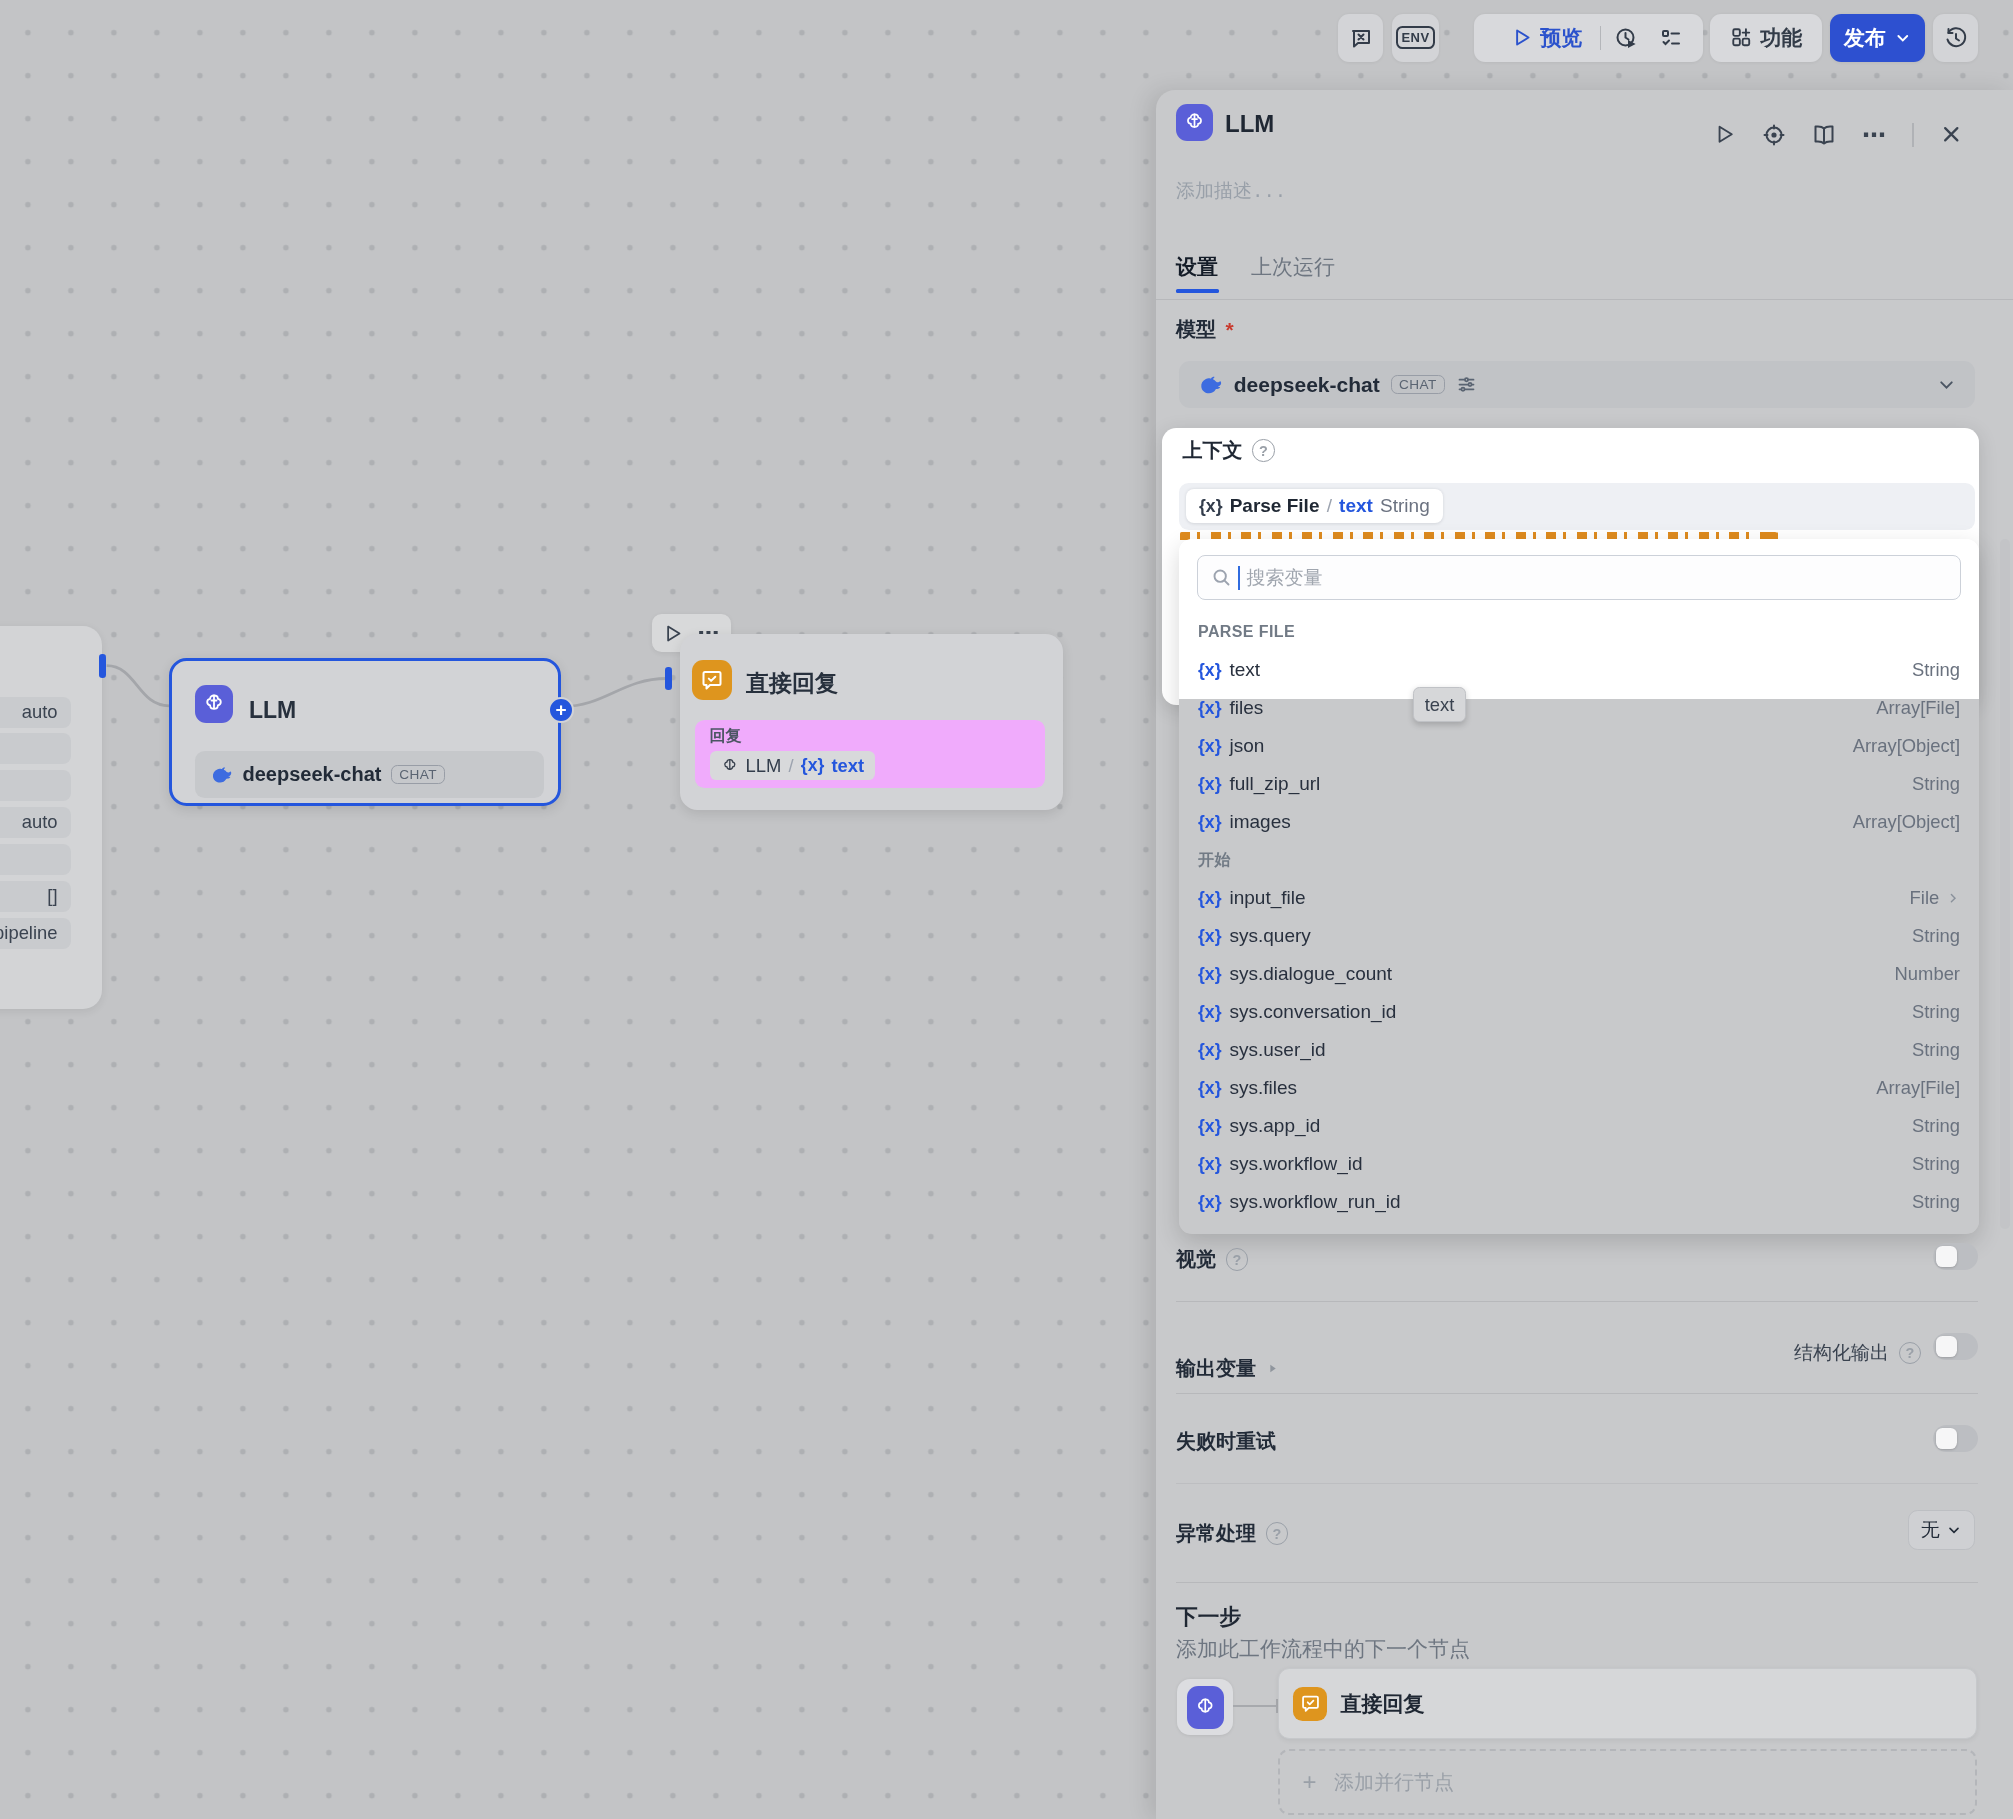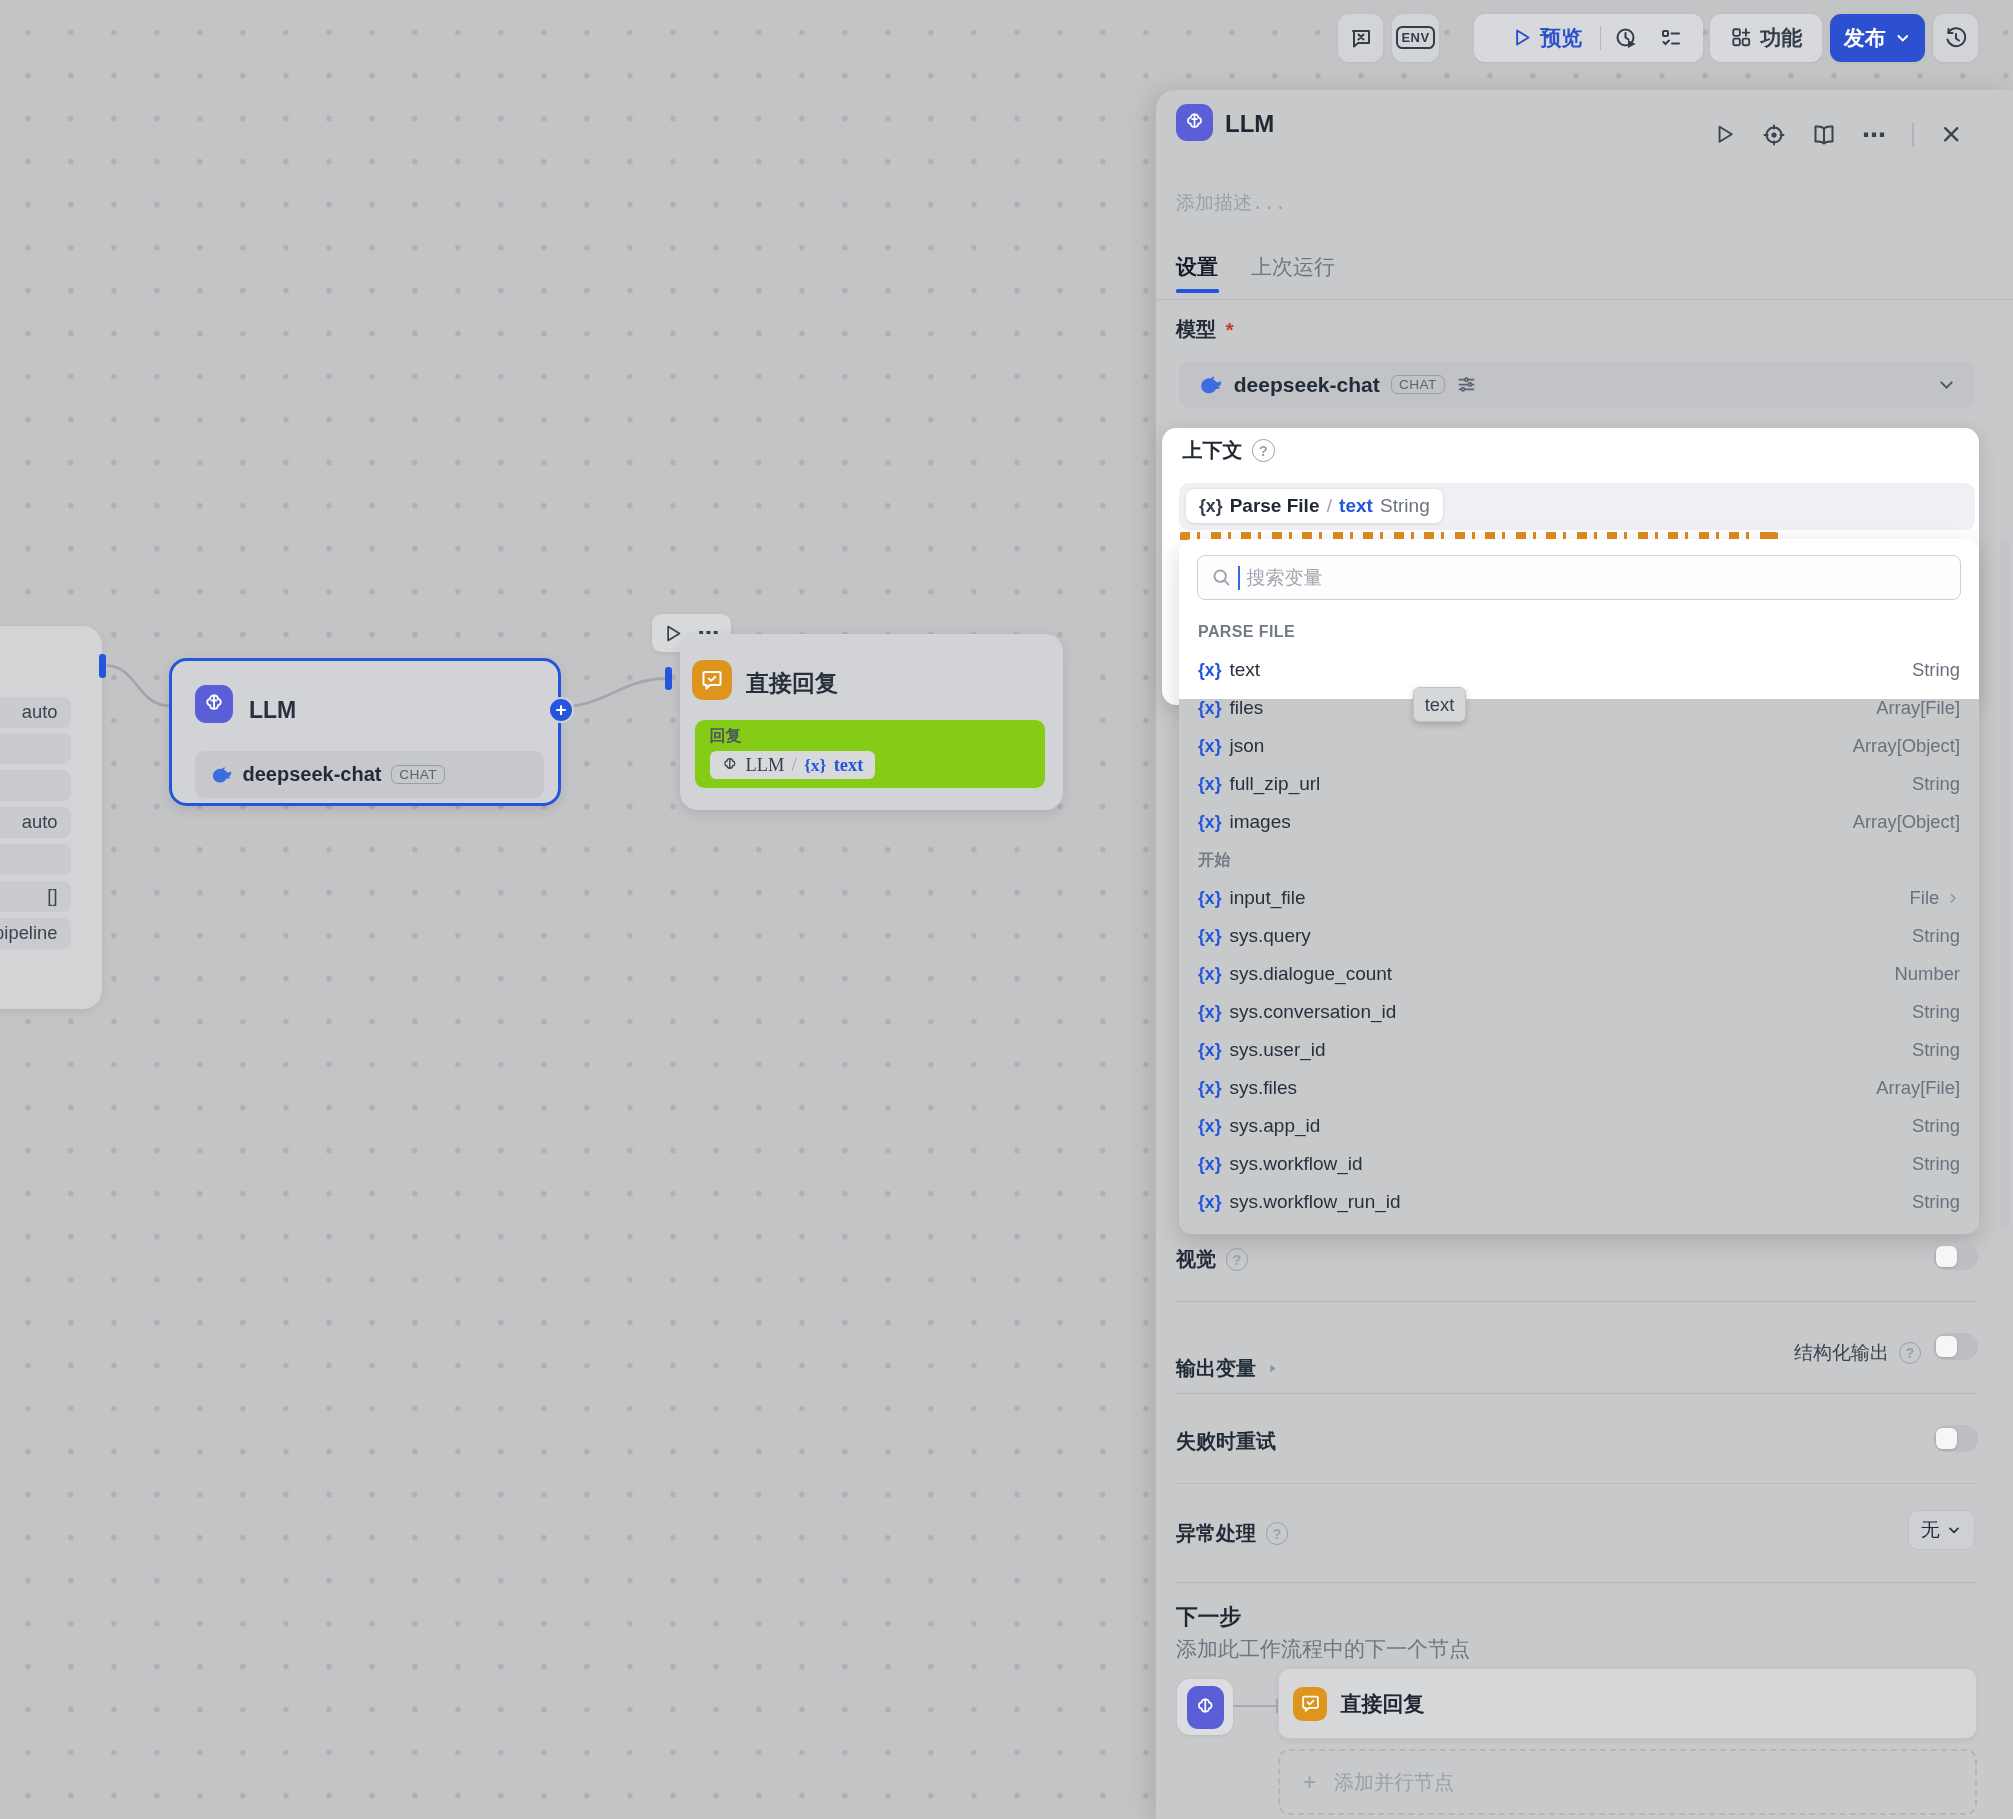--- a/index.html
+++ b/index.html
@@ -170,21 +170,21 @@
 
     <div class="port" style="left:665px; top:667px; height:22.5px;"></div>
     <div class="node" style="left:680px; top:634px; width:383px; height:176px;">
       <div class="node-icon" style="left:12px; top:26px; width:40px; height:40px; background:#de951e;">
         <svg width="24" height="24" viewBox="0 0 24 24" fill="none" stroke="#fff" stroke-width="2" stroke-linecap="round" stroke-linejoin="round">
           <path d="M5 4h14a1.5 1.5 0 0 1 1.5 1.5v10A1.5 1.5 0 0 1 19 17h-9l-3.5 3.5V17H5a1.5 1.5 0 0 1-1.5-1.5v-10A1.5 1.5 0 0 1 5 4z"></path>
             <path d="M8.8 10.6l2.3 2.3 4.2-4.2"></path>
           </svg>
       </div>
       <div class="node-title" style="left:66px; top:34px;">直接回复</div>
-      <div class="node-inner" style="left:15.2px; top:86px; width:350px; height:68px; background:#84cc16; padding:6.4px 14.4px;font-family:Liberation Serif, serif;">
+      <div class="node-inner" style="left:15.2px; top:86px; width:350px; height:68px; background:#f0abfc; padding:6.4px 14.4px;">
         <div style="font-size:16px; color:#4b5563; font-weight:600;">回复</div>
         <div style="margin-top:4px; display:inline-flex; align-items:center; gap:7.2px; background:#d8d9db; border-radius:6.4px; padding:3.2px 11.2px; font-size:18.4px;">
           <svg width="17.6" height="17.6" viewBox="0 0 24 24" fill="none" stroke="#39424f" stroke-width="1.8" stroke-linecap="round">
             <path d="M12 3.5c-2.4 0-3.9 1.5-3.9 3.3-1.7.3-2.9 1.6-2.9 3.3s1.2 3 2.9 3.3c0 1.8 1.5 3.3 3.9 3.3s3.9-1.5 3.9-3.3c1.7-.3 2.9-1.6 2.9-3.3s-1.2-3-2.9-3.3c0-1.8-1.5-3.3-3.9-3.3z"></path>
               <path d="M12 3.5v13.2"></path>
             </svg>
           <span style="color:#333d4c;">LLM</span>
           <span style="color:#9ca3af;">/</span>
           <span class="blue vx">{x}</span>
           <span class="blue" style="font-weight:600;">text</span>
@@ -280,21 +280,21 @@
         </span>
       <span style="font-size:24px; font-weight:bold; color:#3a4350;">⋯</span>
       <span style="width:1.6px; height:24px; background:#b0b2b6;"></span>
       <span>
           <svg width="22.5" height="22.5" viewBox="0 0 24 24" fill="none" stroke="#3a4350" stroke-width="2.4" stroke-linecap="round">
             <path d="M5.5 5.5l13 13M18.5 5.5l-13 13"></path>
           </svg>
         </span>
     </div>
 
-    <div class="p-abs desc" style="left:20px; top:100px;font-family:Liberation Mono, monospace;">添加描述...</div>
+    <div class="p-abs desc" style="left:20px; top:88px;font-family:Liberation Mono, monospace;">添加描述...</div>
 
     <div class="p-abs tab-on" style="left:20px; top:163px;">设置</div>
     <div class="p-abs tab-off" style="left:95px; top:163px;">上次运行</div>
     <div class="p-abs tab-line" style="left:20px; top:199px; width:43px; height:4px;"></div>
     <div class="hr" style="top:209px; left:0; width:857px;"></div>
 
     <div class="p-abs sec-label" style="left:20px; top:226px;">
       <span>模型</span>
       <span style="color:#c93a2e; font-size:21px;">*</span>
     </div>

